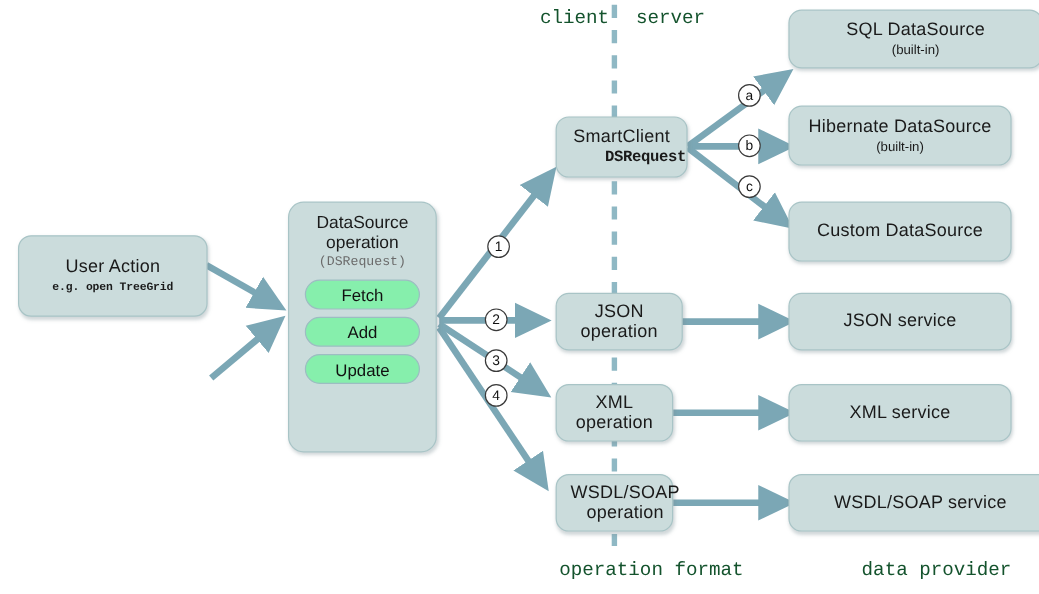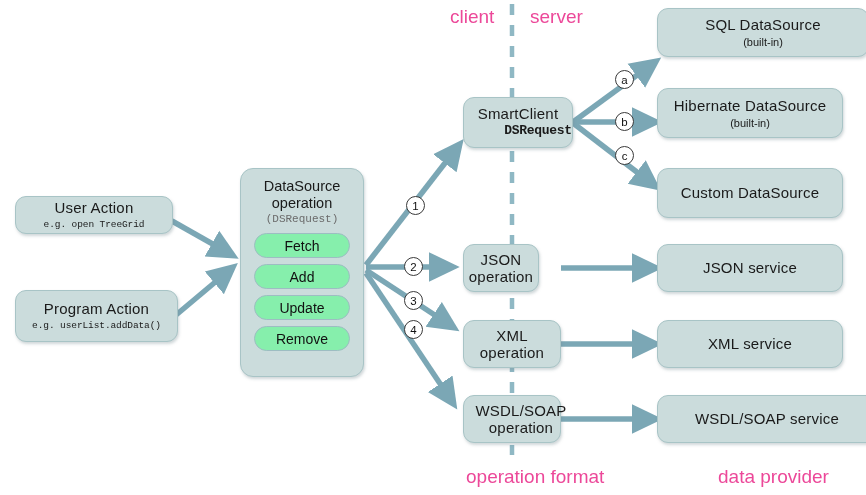--- a/index.html
+++ b/index.html
@@ -51,21 +51,21 @@
   }
   .box .title.two-line { line-height: 17px; }
   .box .sub {
     font-size: 11px;
     line-height: 14px;
     margin-top: 1px;
   }
   .box .sub.mono {
     font-family: "Liberation Mono", "DejaVu Sans Mono", monospace;
     font-size: 9.5px;
-    font-weight: normal;
+    font-weight: bold;
     letter-spacing: -0.1px;
   }
   .box .title.mono {
     font-family: "Liberation Mono", "DejaVu Sans Mono", monospace;
     font-size: 13px;
     font-weight: bold;
     letter-spacing: -0.3px;
     margin-left: 40px;
   }
   .box .paren-mono {
@@ -96,23 +96,24 @@
     align-items: center;
     justify-content: center;
     font-size: 14px;
     color: #111;
     box-sizing: border-box;
   }
 
   
   .caption {
     position: absolute;
-    font-size: 19px;
-    color: #ec4899;
+    font-size: 16px;
+    color: #14532d;
     white-space: nowrap;
+    font-family: Liberation Mono, monospace;
   }
 
   
   .marker {
     position: absolute;
     width: 19px;
     height: 19px;
     border: 1.3px solid #3a3a3a;
     border-radius: 50%;
     background: #ffffff;
@@ -163,46 +164,41 @@
 
     <line x1="512" y1="4" x2="512" y2="455" stroke="#8fb8c4" stroke-width="4.5" stroke-dasharray="11 10" stroke-linecap="butt"></line>
   </svg>
 
   <div class="caption" style="left:450px; top:6px;">client</div>
   <div class="caption" style="left:530px; top:6px;">server</div>
 
   <div class="caption" style="left:466px; top:466px;">operation format</div>
   <div class="caption" style="left:718px; top:466px;">data provider</div>
 
-  <div class="box" style="left:15px; top:196px; width:158px; height:38px;">
+  <div class="box" style="left:15px; top:196px; width:158px; height:68px;">
     <div class="title">User Action</div>
     <div class="sub mono">e.g. open TreeGrid</div>
   </div>
 
-  <div class="box" style="left:15px; top:290px; width:163px; height:52px;">
-    <div class="title">Program Action</div>
-    <div class="sub mono">e.g. userList.addData()</div>
-  </div>
 
   <div class="box" id="ds-op-box" style="left:240px; top:168px; width:124px; height:209px;">
     <div class="ds-head">DataSource</div>
     <div class="ds-head">operation</div>
     <div class="paren-mono">(DSRequest)</div>
     <div class="op-pill">Fetch</div>
     <div class="op-pill">Add</div>
     <div class="op-pill">Update</div>
-    <div class="op-pill">Remove</div>
   </div>
 
   <div class="box" style="left:463px; top:97px; width:110px; height:51px;">
     <div class="title two-line">SmartClient</div>
     <div class="title mono">DSRequest</div>
   </div>
 
-  <div class="box" style="left:463px; top:244px; width:76px; height:48px;">
+  <div class="box" style="left:463px; top:244px; width:106px; height:48px;">
     <div class="title two-line">JSON</div>
     <div class="title two-line">operation</div>
   </div>
 
   <div class="box" style="left:463px; top:320px; width:98px; height:48px;align-items:center;">
     <div class="title two-line">XML</div>
     <div class="title two-line">operation</div>
   </div>
 
   <div class="box" style="left:463px; top:395px; width:98px; height:48px;padding-left:18px;">

